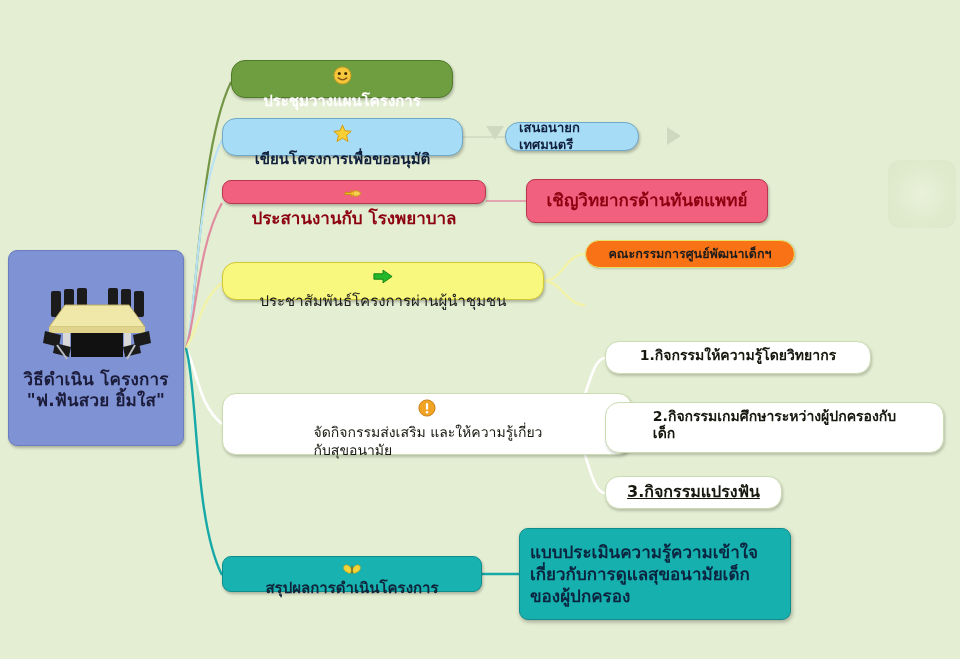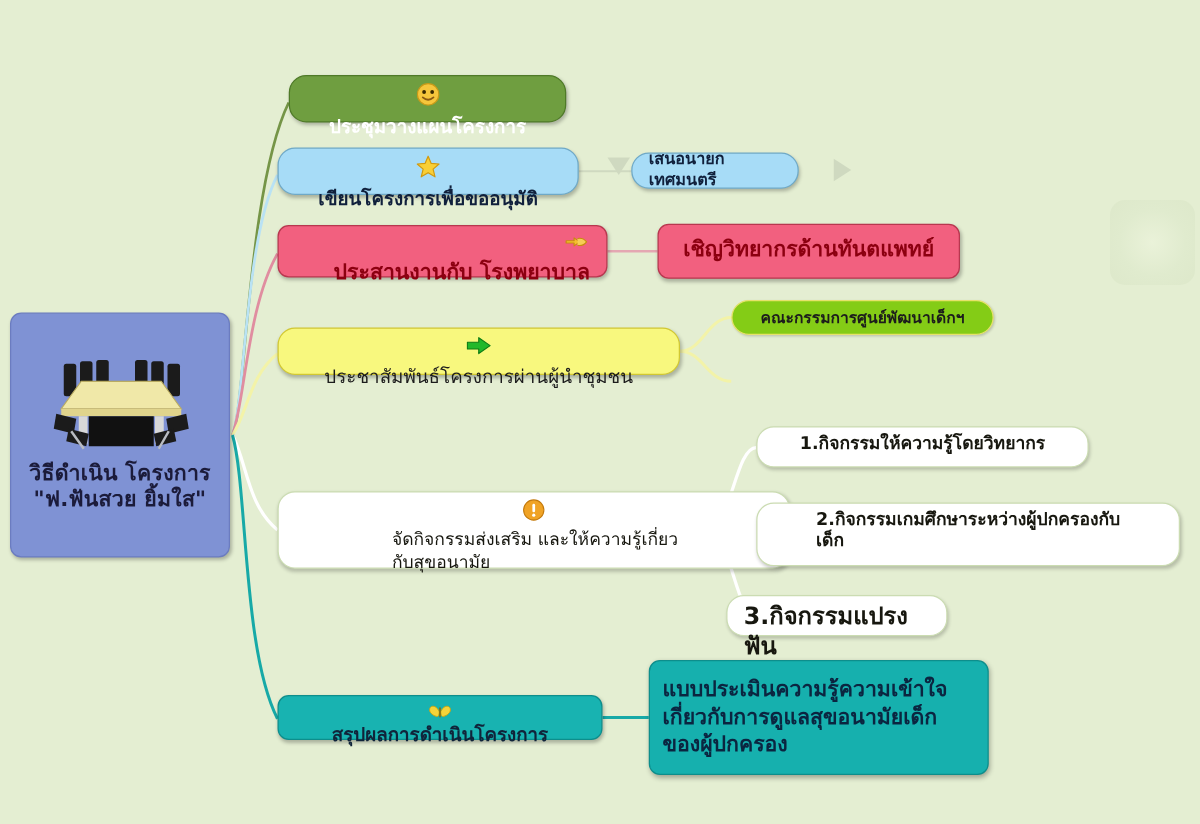--- a/index.html
+++ b/index.html
@@ -90,21 +90,21 @@
     color: #8c0010;
     box-shadow: 1px 2px 3px rgba(0,0,0,.25);
   }
   .n-yellow {
     background: #f8f87e;
     border: 1px solid #d2c832;
     color: #1c1c1c;
     box-shadow: 1px 2px 3px rgba(0,0,0,.25);
   }
   .n-paleyellow {
-    background: #84cc16;
+    background: #f97316;
     border: 1px solid #e6e26a;
     color: #1c1c1c;
     box-shadow: 1px 1px 2px rgba(0,0,0,.18);
   }
   .n-white {
     background: #ffffff;
     border: 1px solid #cbdcb2;
     color: #17170f;
     box-shadow: 1px 2px 3px rgba(0,0,0,.20);
   }
@@ -119,32 +119,32 @@
     border: 1px solid #0d8e8c;
     color: #0b2540;
     box-shadow: 1px 2px 4px rgba(0,0,0,.3);
   }
 
   
   #n-meeting   { left: 231px; top: 60px;  width: 222px; height: 38px; font-size: 15px; font-weight: bold; }
   #n-write     { left: 222px; top: 118px; width: 241px; height: 38px; font-size: 15px; font-weight: bold; }
   #n-propose   { left: 505px; top: 122px; width: 134px; height: 29px; font-size: 13px; font-weight: bold;
                  justify-content: center; }
-  #n-hospital  { left: 222px; top: 180px; width: 264px; height: 42px; font-size: 17px; font-weight: bold; align-items: flex-end; }
+  #n-hospital  { left: 222px; top: 180px; width: 264px; height: 24px; font-size: 17px; font-weight: bold; }
   #n-dentist   { left: 526px; top: 179px; width: 242px; height: 44px; font-size: 17px; font-weight: bold;
                  justify-content: center; }
   #n-pr        { left: 222px; top: 262px; width: 322px; height: 38px; font-size: 15px; font-weight: normal; }
   #n-committee { left: 585px; top: 240px; width: 210px; height: 28px; font-size: 12.5px; font-weight: bold;
                  justify-content: center; }
   #n-parents   { left: 585px; top: 291px; width: 117px; height: 28px; font-size: 12.5px; font-weight: bold;
                  justify-content: center; }
   #n-activity  { left: 222px; top: 393px; width: 410px; height: 62px; font-size: 14px; }
   #n-act1      { left: 605px; top: 341px; width: 266px; height: 33px; font-size: 14px; font-weight: bold; }
   #n-act2      { left: 605px; top: 402px; width: 339px; height: 51px; font-size: 14px; font-weight: bold; }
-  #n-act3      { left: 581px; top: 476px; width: 177px; height: 33px; font-size: 19px; font-weight: bold; }
+  #n-act3      { left: 605px; top: 476px; width: 177px; height: 33px; font-size: 16px; font-weight: bold; text-decoration: underline; }
   #n-summary   { left: 222px; top: 556px; width: 260px; height: 36px; font-size: 15px; font-weight: bold; gap: 2px; }
   #n-eval      { left: 519px; top: 528px; width: 272px; height: 92px; font-size: 17px; font-weight: bold;
                  align-items: flex-start; padding: 7px 10px; justify-content: center; }
 
   #n-activity .label { padding-left: 2px; }
   #n-act2 .label { line-height: 1.2; }
   #n-eval .label { line-height: 1.3; }
 
   
   .icon { flex: 0 0 auto; display: inline-flex; align-items: center; justify-content: center; }

